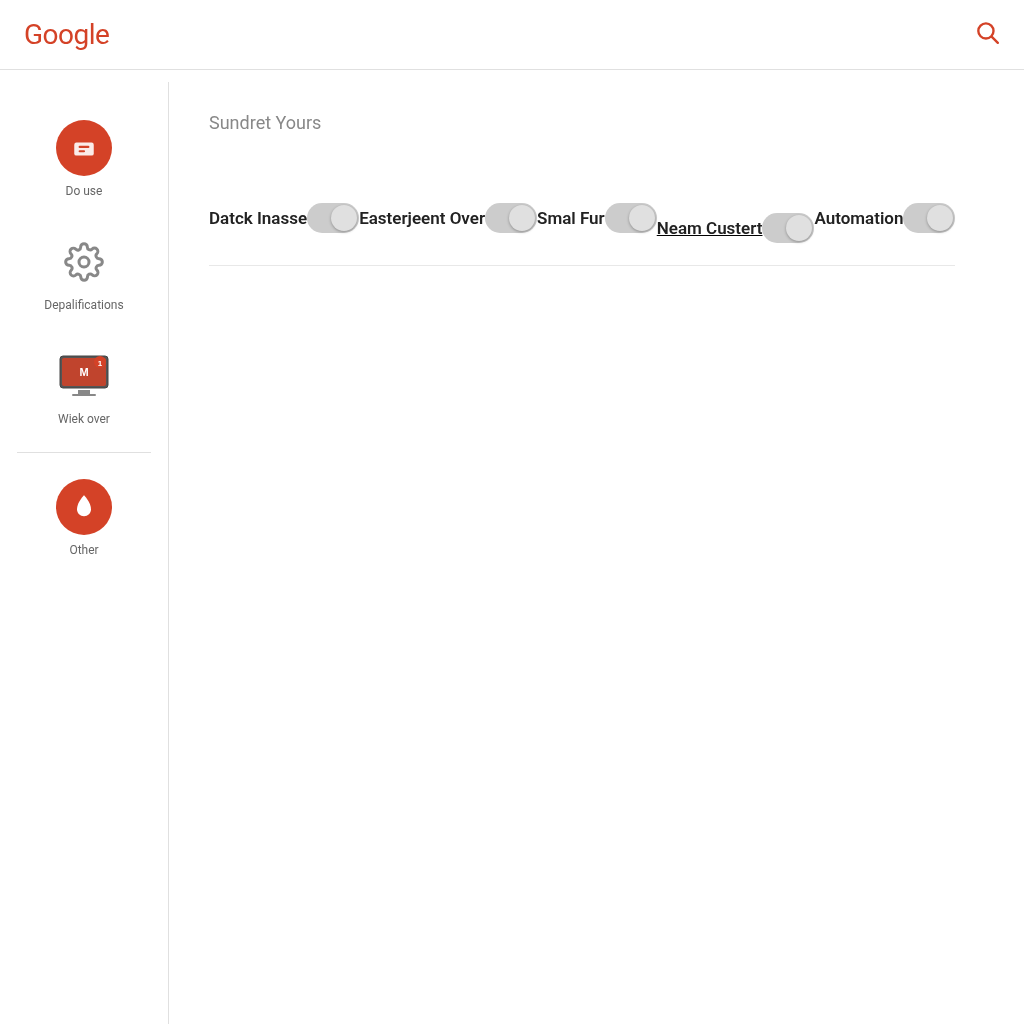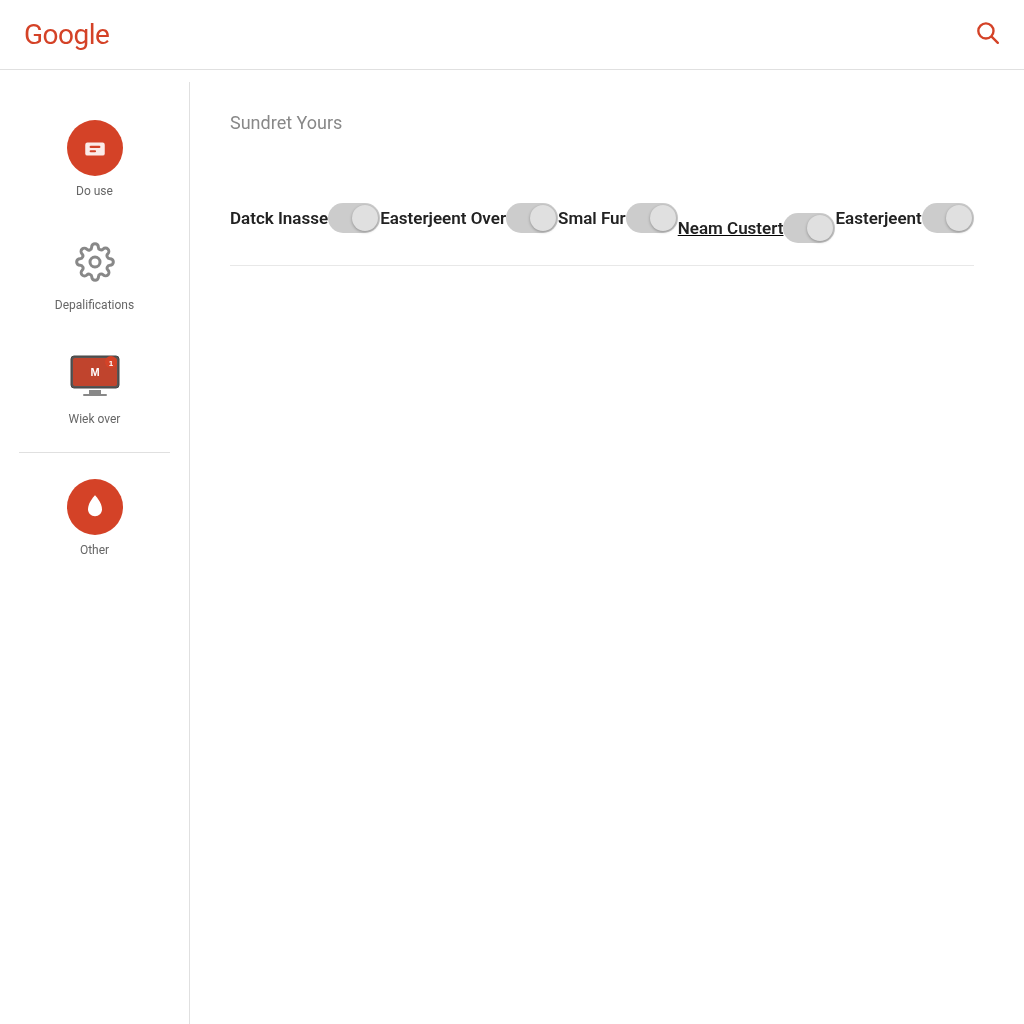--- a/index.html
+++ b/index.html
@@ -52,21 +52,21 @@
 
     
     .main-layout {
       display: flex;
       flex: 1;
       overflow: hidden;
     }
 
     
     .sidebar {
-      width: 190px;
+      width: 169px;
       background: #fff;
       border-right: 1px solid #e0e0e0;
       display: flex;
       flex-direction: column;
       align-items: center;
       padding-top: 20px;
       gap: 0;
     }
 
     .sidebar-item {
@@ -277,21 +277,21 @@
         </div>
 
         <div class="settings-item" style="margin-top: 20px; text-decoration: underline;">
           <span class="settings-item-label">Neam Custert</span>
           <div class="toggle">
             <div class="toggle-knob"></div>
           </div>
         </div>
 
         <div class="settings-item">
-          <span class="settings-item-label">Easterjeent</span>
+          <span class="settings-item-label">Automation</span>
           <div class="toggle">
             <div class="toggle-knob"></div>
           </div>
         </div>
 
       </div>
     </div>
 
   </div>
 </div>

